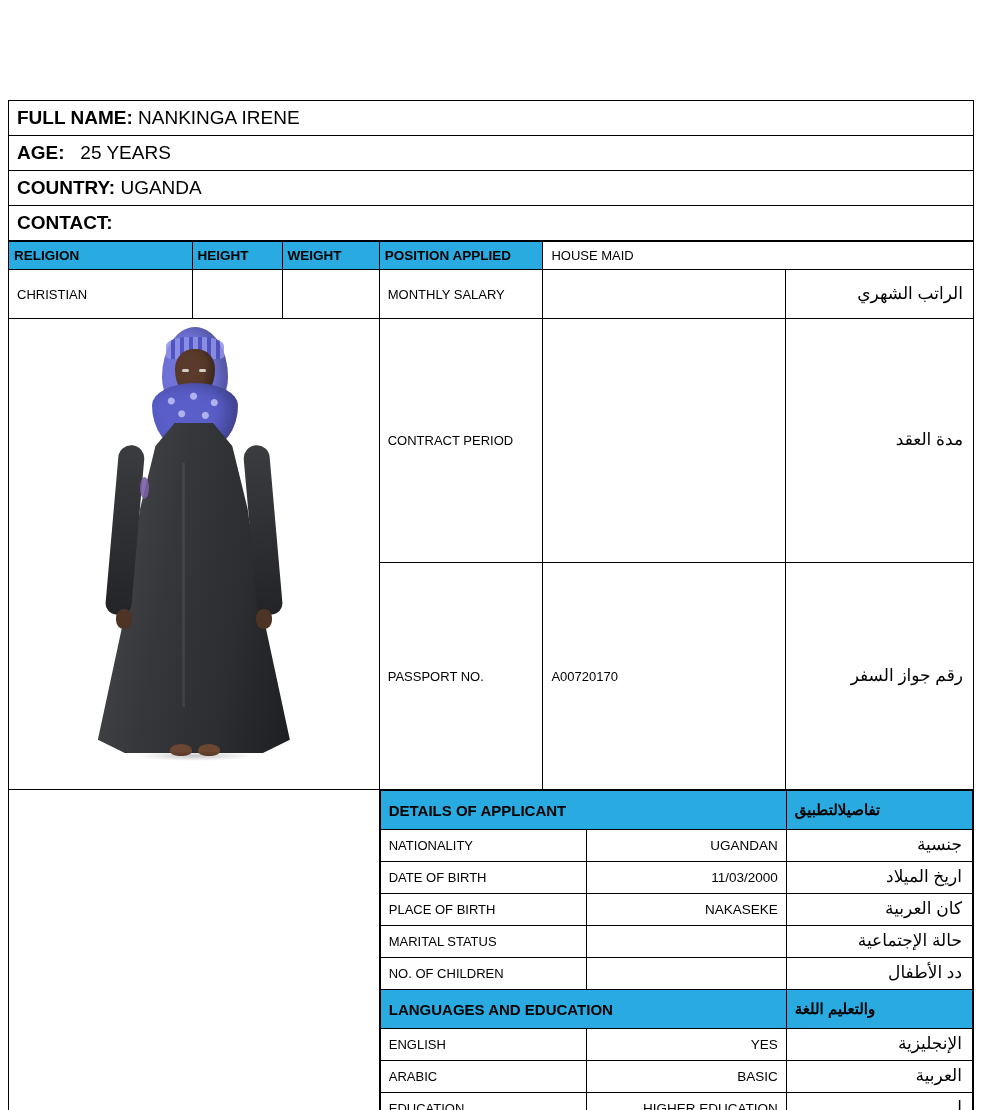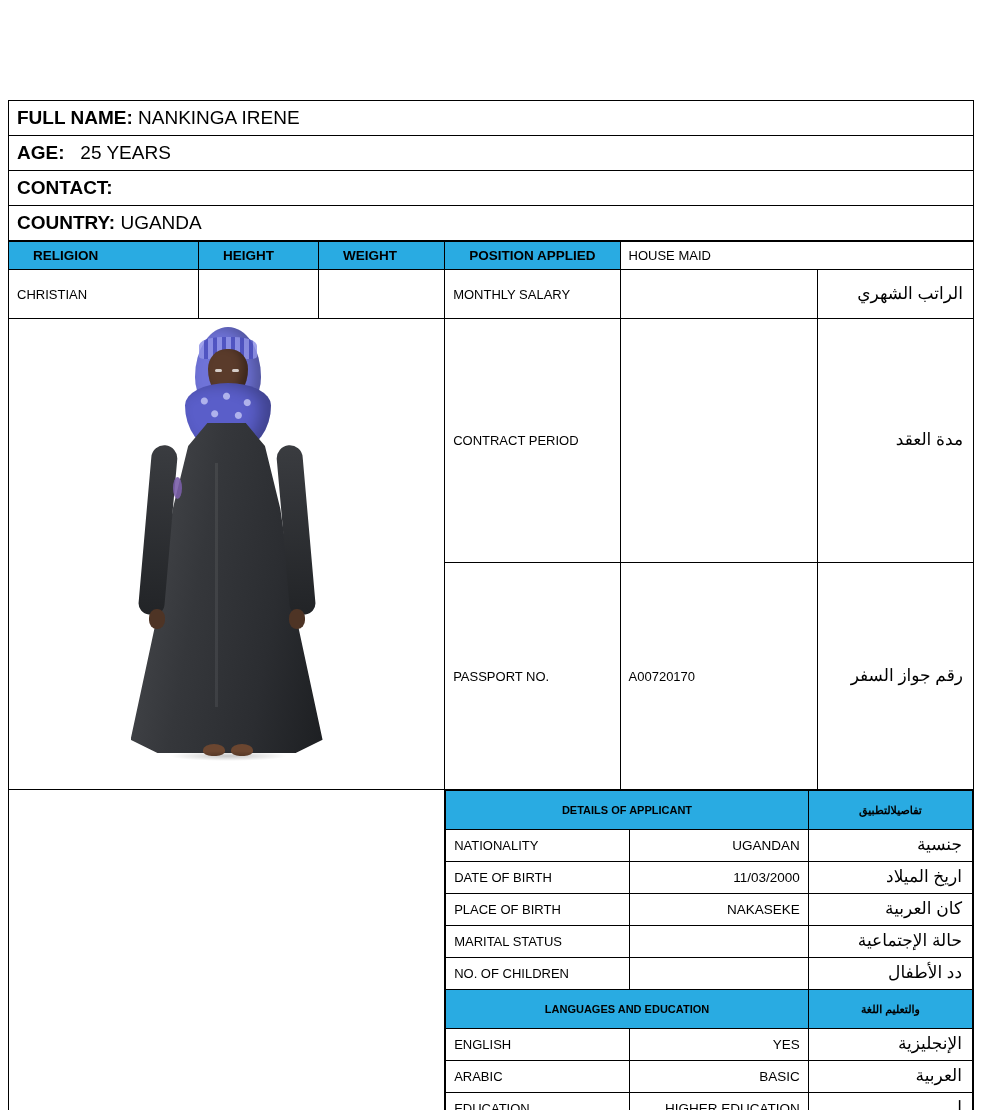--- a/index.html
+++ b/index.html
@@ -37,27 +37,26 @@
     padding: 4px 8px;
     height: 26px;
   }
   .hdr-row td span.val {
     font-weight: normal;
   }
   .blue {
     background: #29ABE2;
     font-weight: bold;
     font-size: 13.5px;
-    padding: 6px 24px;
+    padding: 6px 5px;
   }
   .blue-center {
     background: #29ABE2;
     font-weight: bold;
-    font-size: 11px;
-    text-align: center;
+    font-size: 15px;
     padding: 5px 8px;
   }
   .cell {
     font-size: 13px;
     padding: 6px 8px;
   }
   .cell-c {
     font-size: 13.5px;
     padding: 6px 8px;
     text-align: right;
@@ -255,28 +254,28 @@
       </td>
     </tr>
     <tr class="hdr-row">
       <td>
         <span>AGE:</span>
         &nbsp;&nbsp;<span class="val">25 YEARS</span>
       </td>
     </tr>
     <tr class="hdr-row">
       <td>
+        <span>COUNTRY:</span>
+        <span class="val">UGANDA</span>
+      </td>
+    </tr>
+    <tr class="hdr-row">
+      <td>
         <span>CONTACT:</span>
         <span class="val"></span>
-      </td>
-    </tr>
-    <tr class="hdr-row">
-      <td>
-        <span>COUNTRY:</span>
-        <span class="val">UGANDA</span>
       </td>
     </tr>
   </tbody>
     </table>
 
   <table>
     <tbody>
         <tr>
       <td class="blue" style="width:190px">RELIGION</td>
       <td class="blue" style="width:84px">HEIGHT</td>

